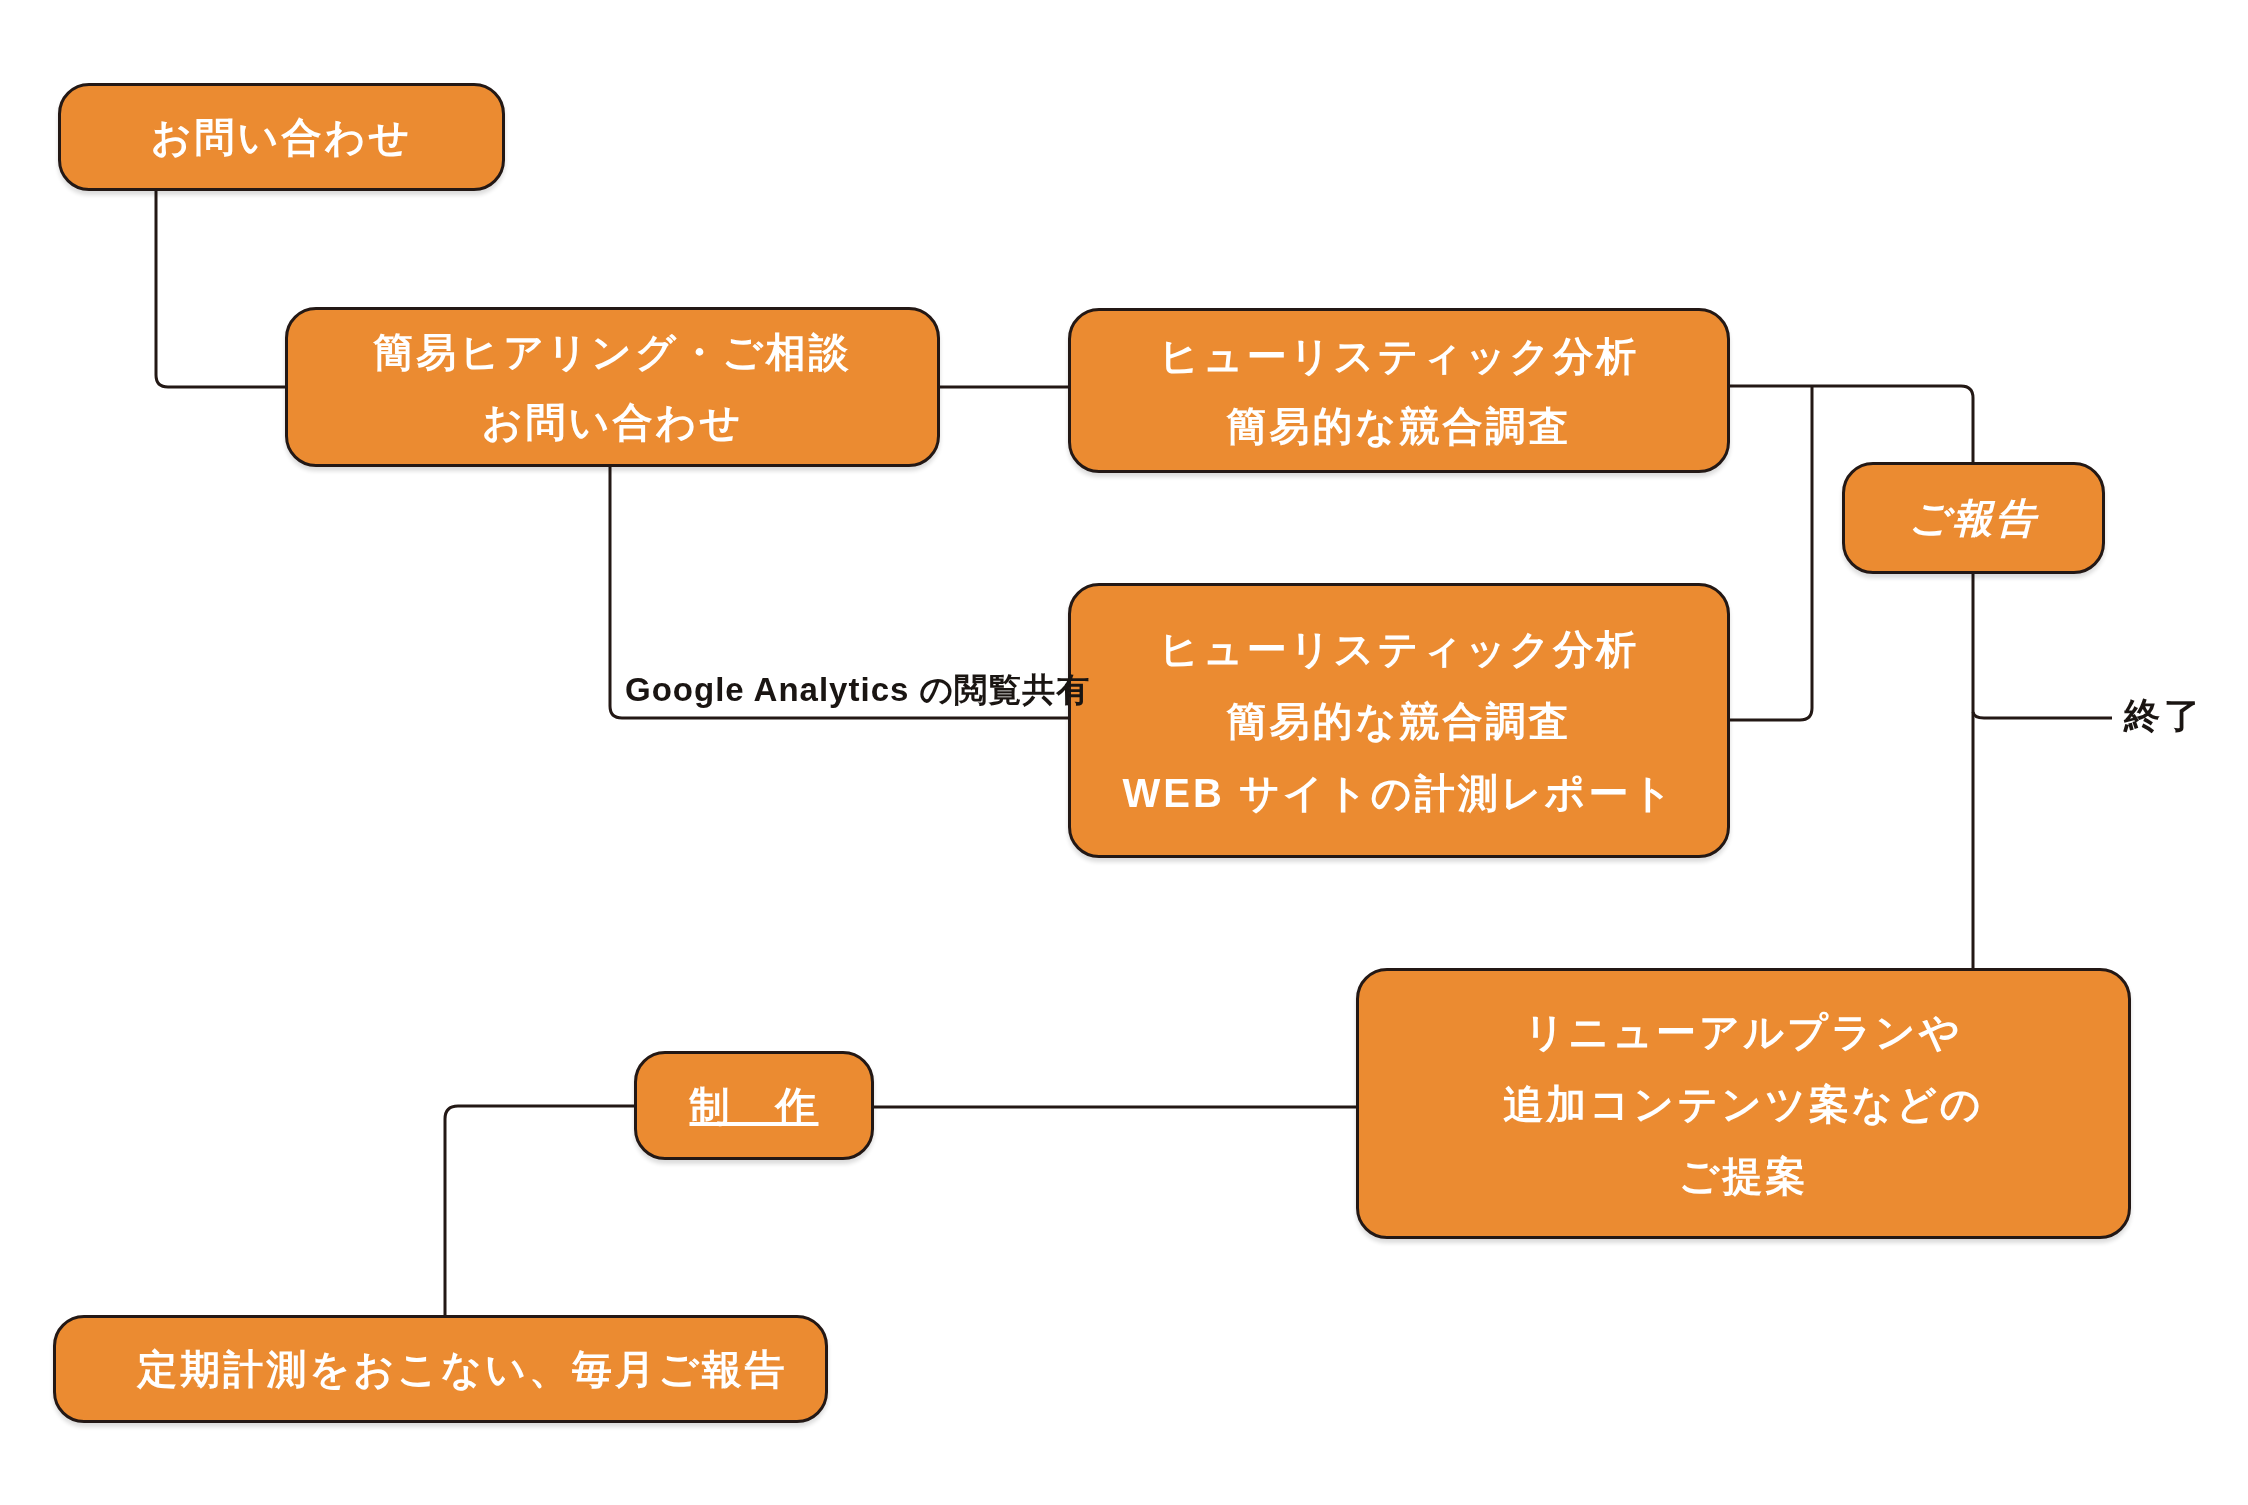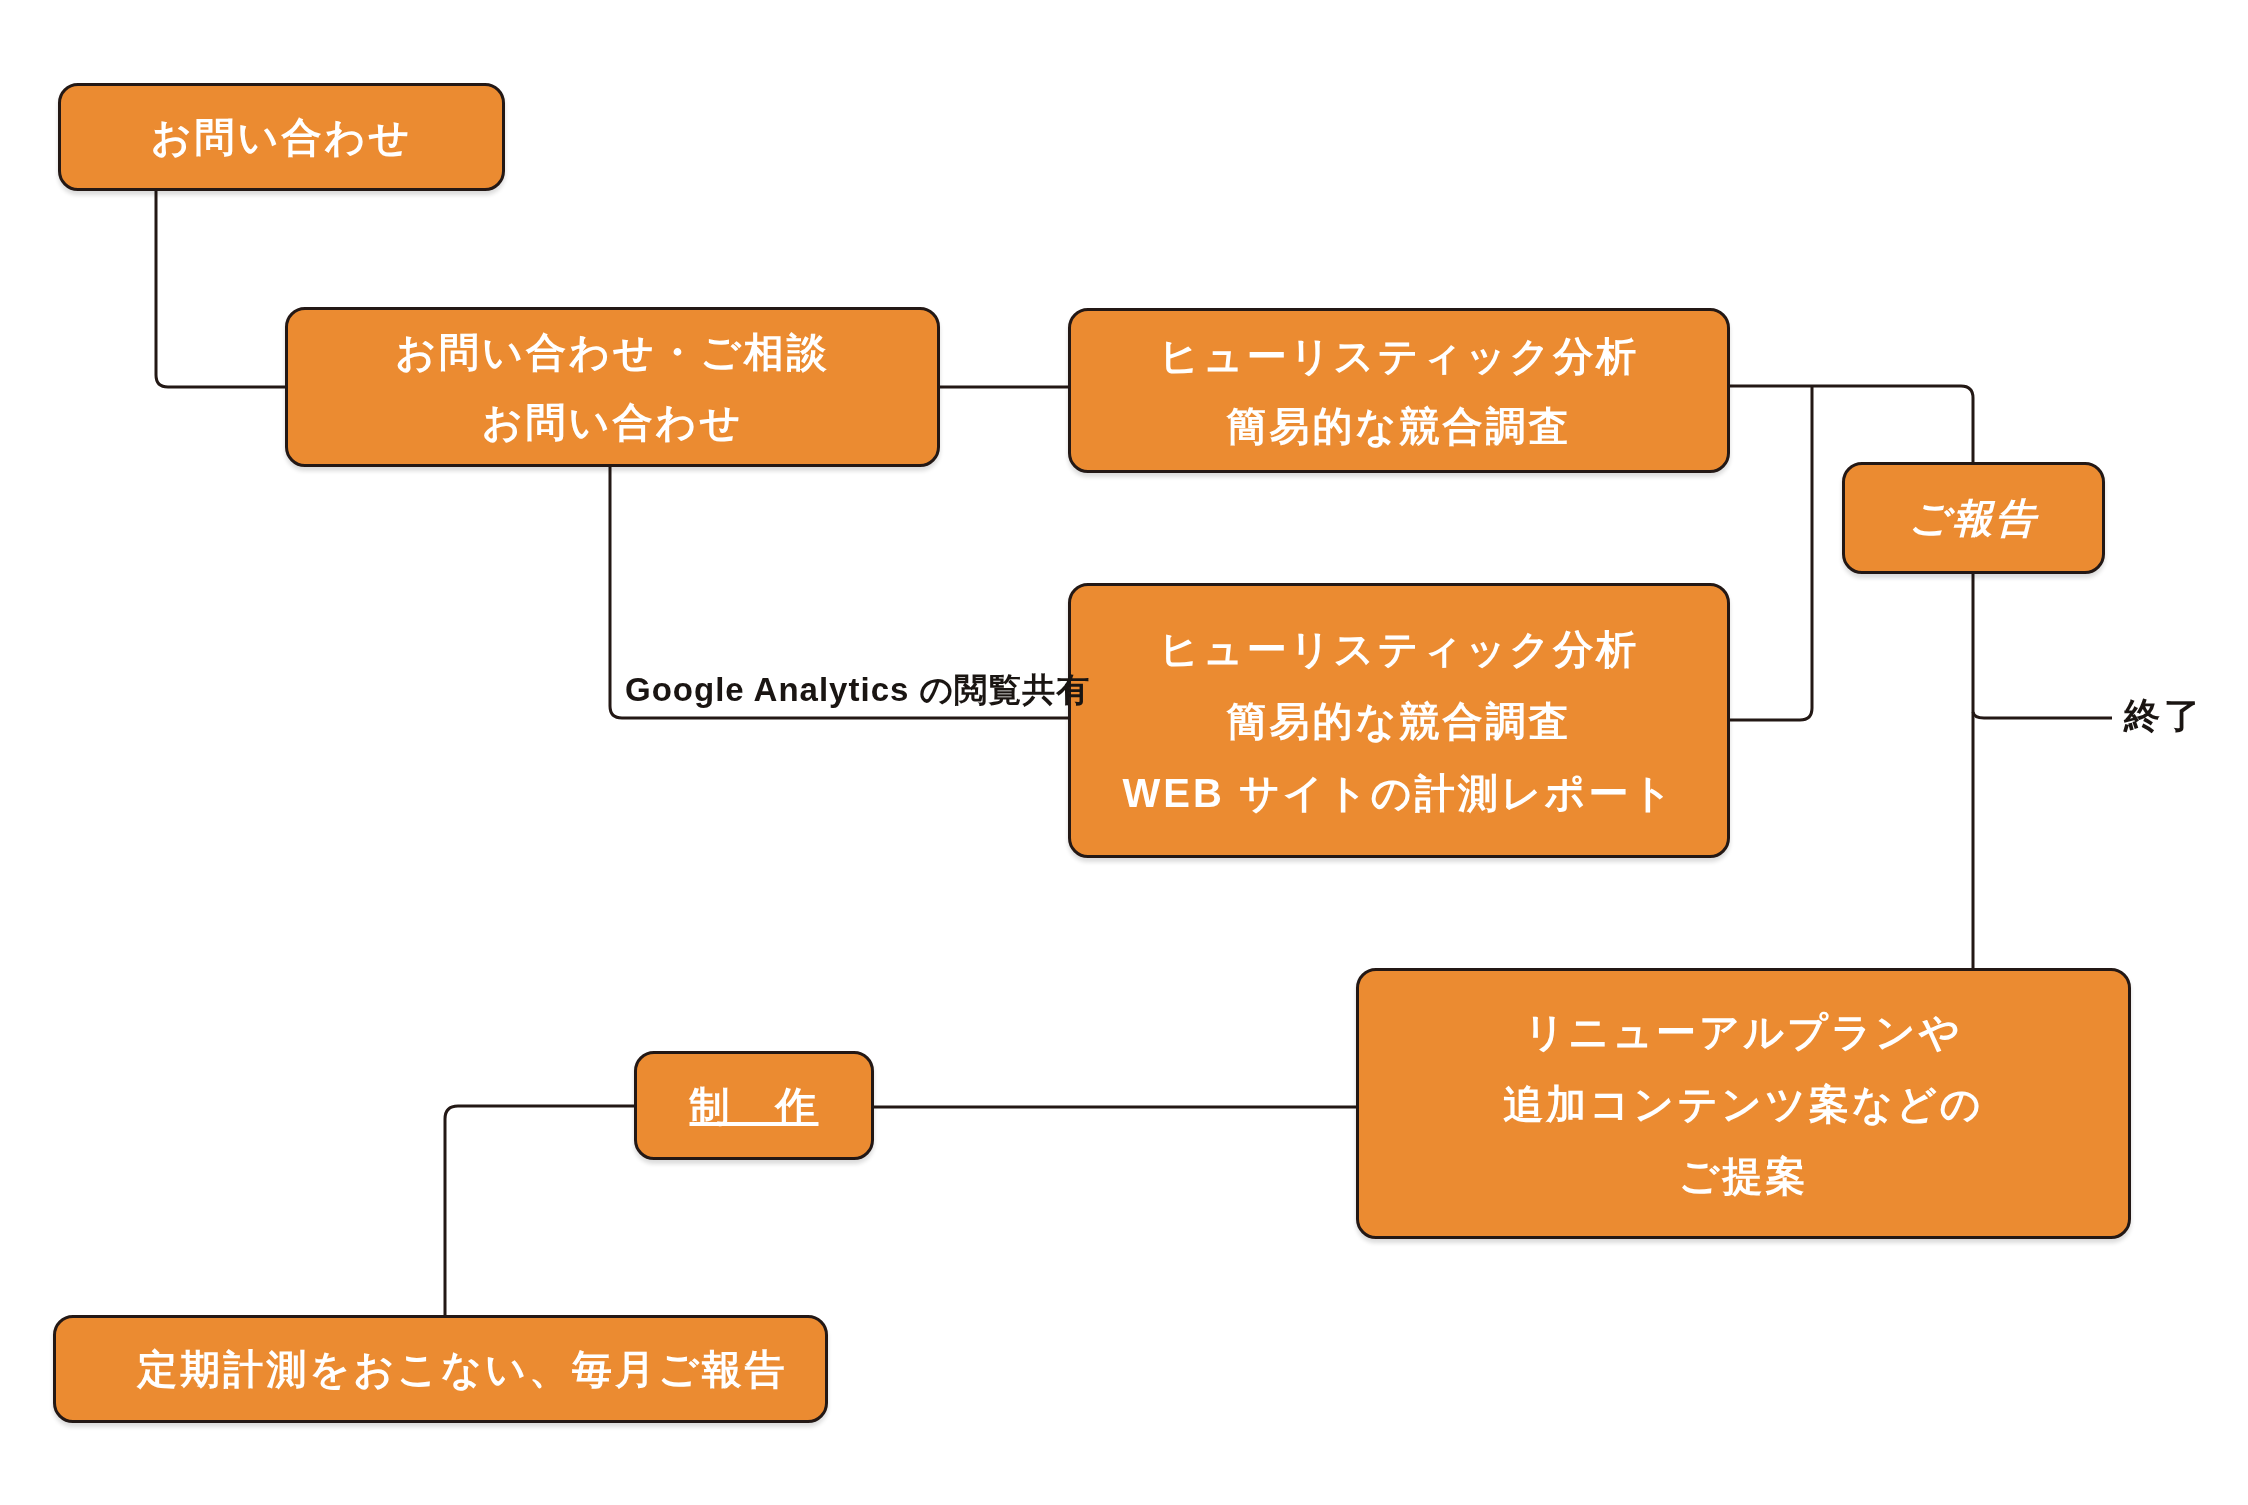--- a/index.html
+++ b/index.html
@@ -25,21 +25,21 @@
   .connector-layer path {
     fill: none;
     stroke: #231815;
     stroke-width: 3;
   }
   .node {
     position: absolute;
     box-sizing: border-box;
     background: #EB8B31;
     border: 3px solid #231815;
-    border-radius: 20px;
+    border-radius: 31px;
     color: #ffffff;
     display: flex;
     flex-direction: column;
     align-items: center;
     justify-content: center;
     text-align: center;
     font-weight: 700;
     box-shadow: 0 4px 4px rgba(0,0,0,0.14);
   }
   .node .line {
@@ -96,21 +96,21 @@
     <path d="M 1973 712 Q 1974 718 1984 718 H 2112"></path>
     <path d="M 1356 1107 H 874"></path>
     <path d="M 634 1106 H 458 Q 445 1106 445 1119 V 1315"></path>
   </svg>
 
   <div class="node lines-1" id="node-contact">
     <span class="line">お問い合わせ</span>
   </div>
 
   <div class="node lines-2" id="node-consult">
-    <span class="line">お問い合わせ・ご相談</span>
+    <span class="line">簡易ヒアリング・ご相談</span>
     <span class="line">お問い合わせ</span>
   </div>
 
   <div class="node lines-2" id="node-heuristic-basic">
     <span class="line">ヒューリスティック分析</span>
     <span class="line">簡易的な競合調査</span>
   </div>
 
   <div class="node lines-1" id="node-report">
     <span class="line">ご報告</span>

